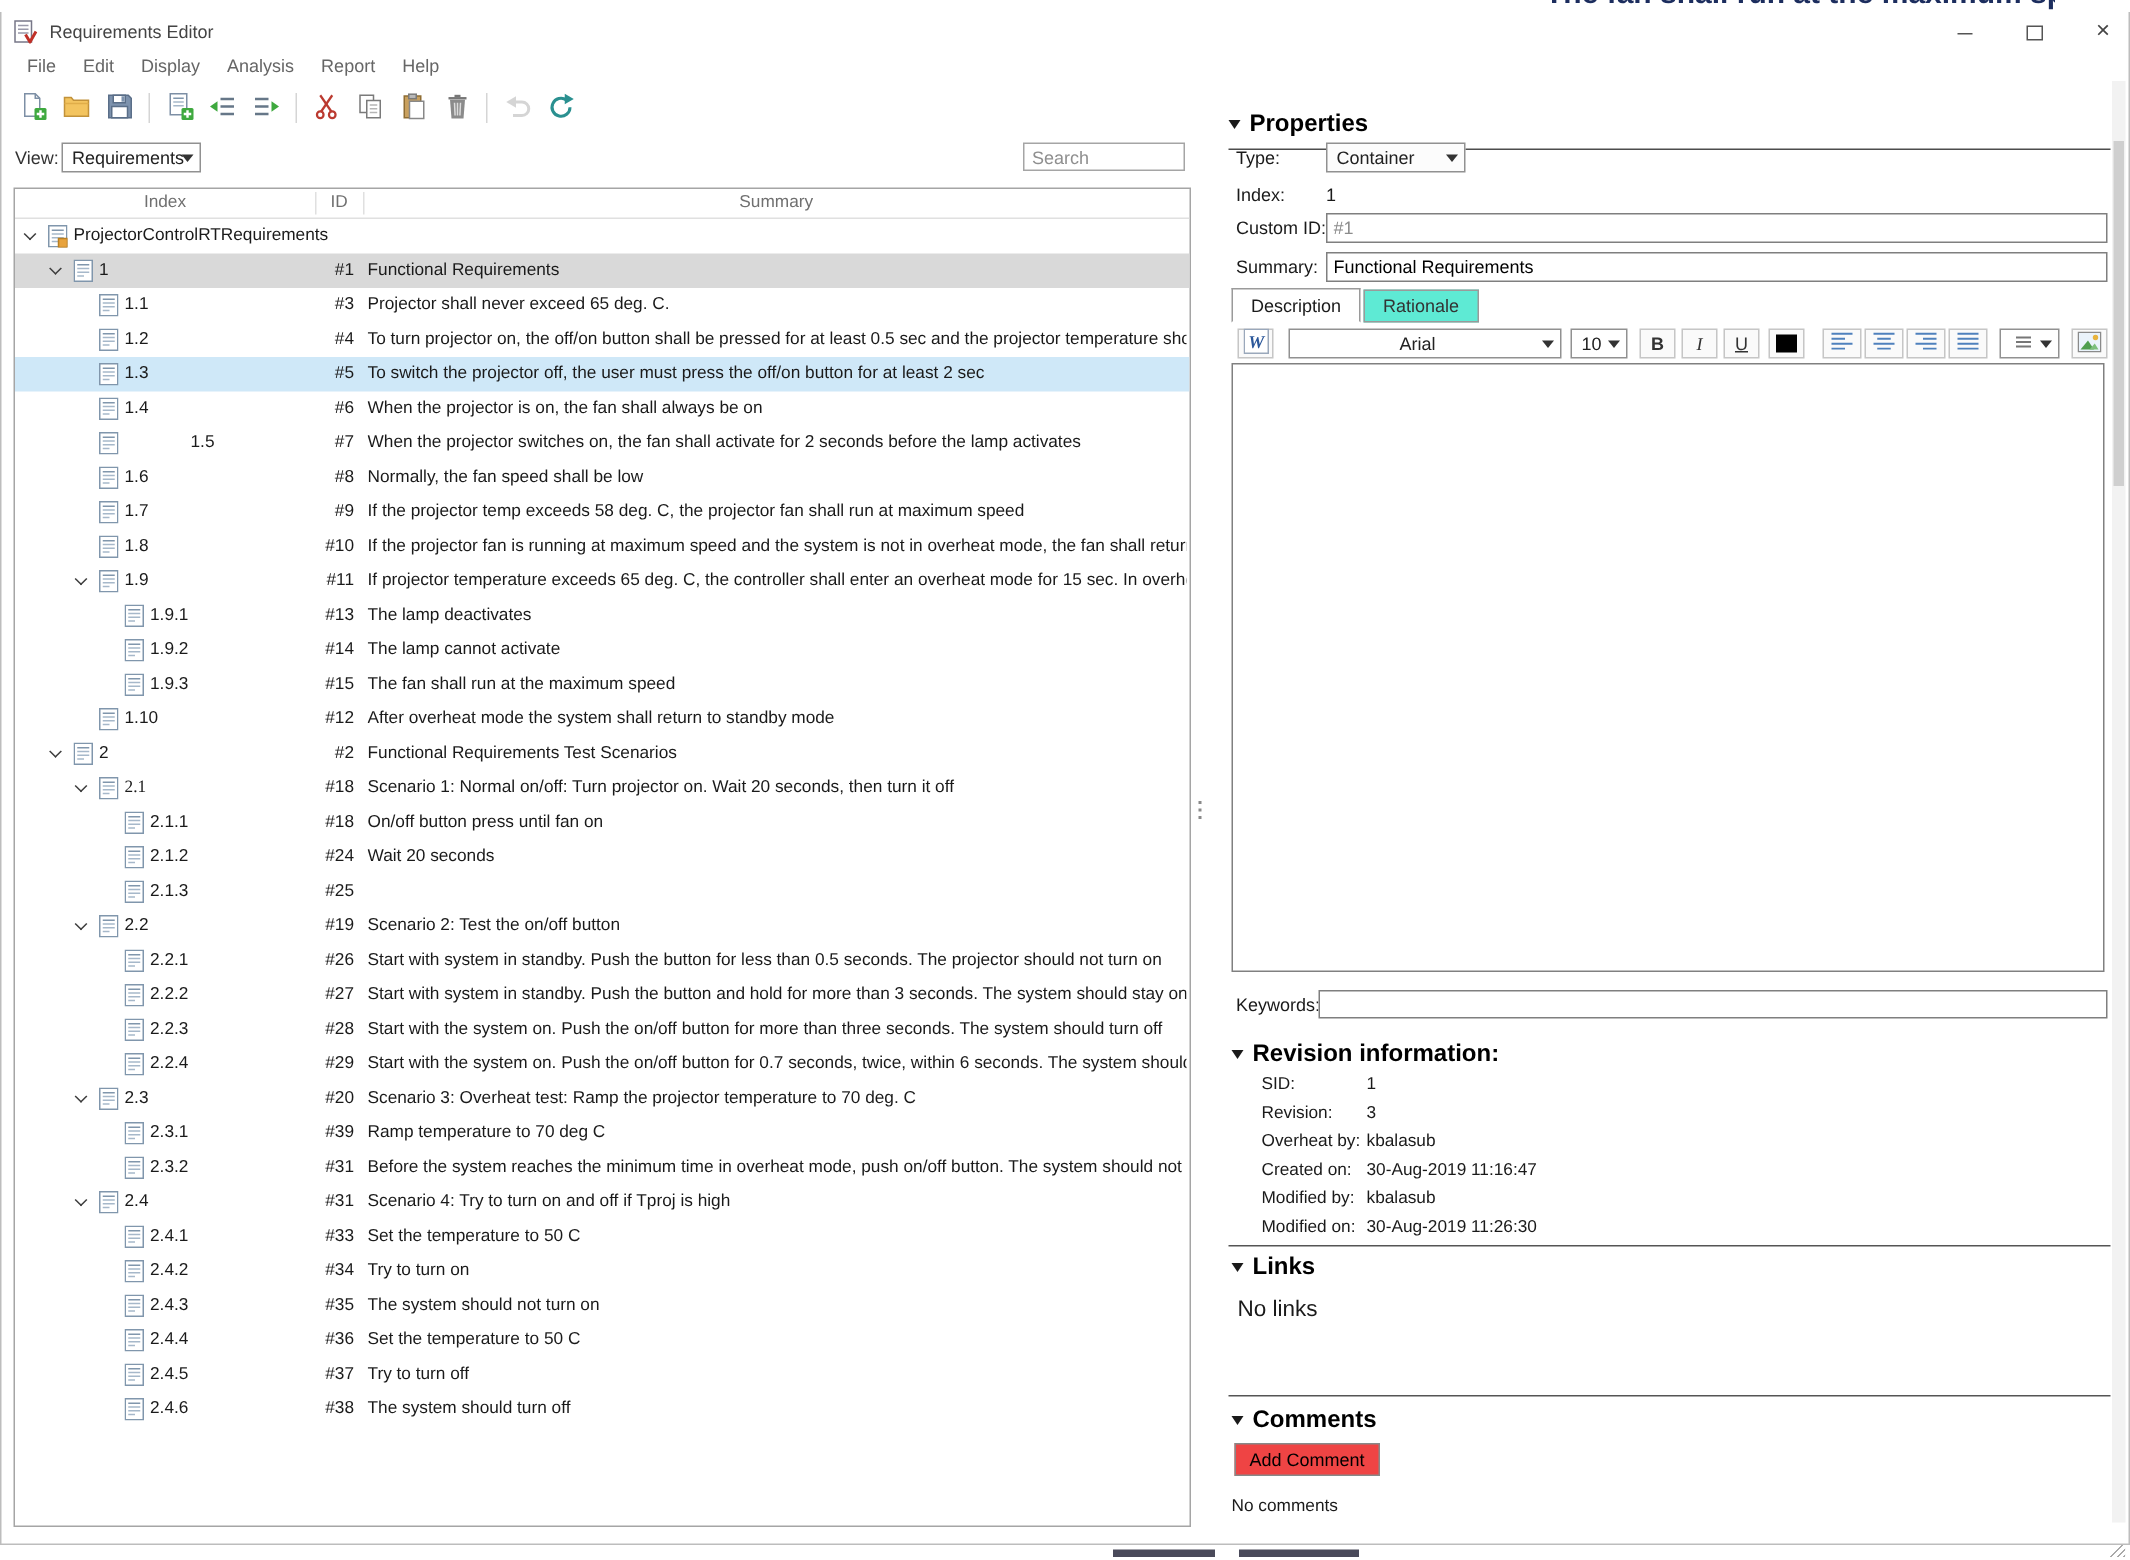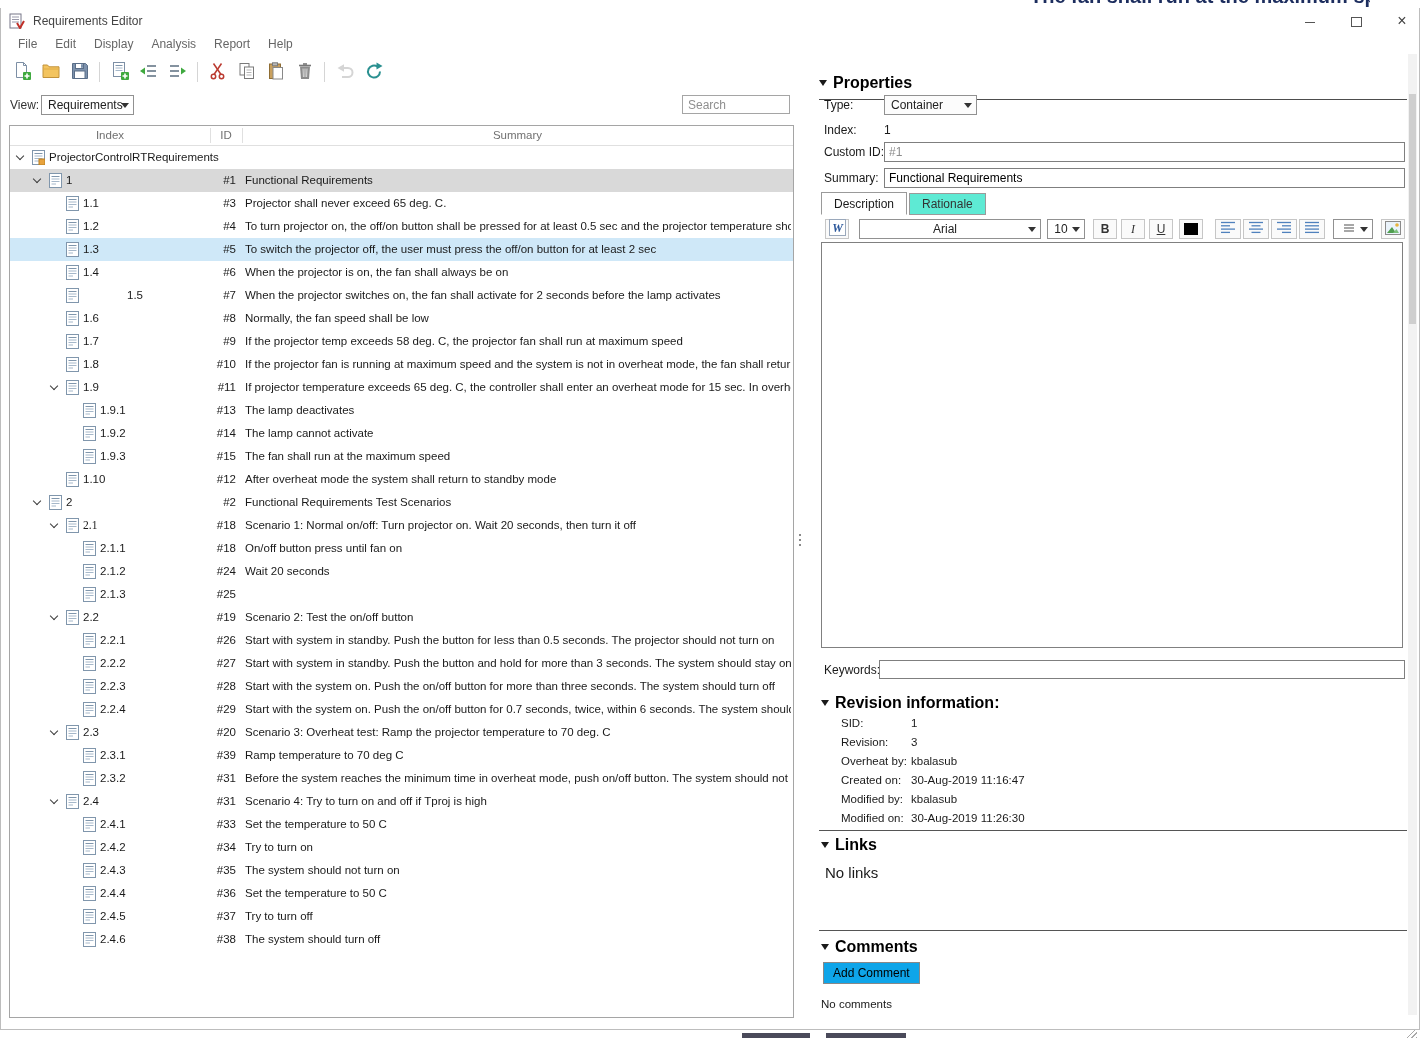--- a/index.html
+++ b/index.html
@@ -103,21 +103,21 @@
   .rev-head{position:absolute;left:2px;top:632px;}
   .rev-rows{position:absolute;left:22px;top:653px;right:0;font-size:11.5px;}
   .rev-row{height:19px;position:relative;}
   .rev-label{position:absolute;left:0;top:2px;}
   .rev-value{position:absolute;left:70px;top:2px;}
   .hline{position:absolute;left:0;right:0;border-top:1px solid #555;}
   .links-head{position:absolute;left:2px;top:774px;}
   .no-links{position:absolute;left:6px;top:802px;font-size:15px;}
   .comments-head{position:absolute;left:2px;top:876px;}
   .add-comment-btn{position:absolute;left:4px;top:900px;height:22px;padding:0 9px;font-size:12px;
-    border:1px solid #888;background:#0ea5e9;font-family:inherit;cursor:pointer;}
+    border:1px solid #888;background:#ef4444;font-family:inherit;cursor:pointer;}
   .no-comments{position:absolute;left:2px;top:936px;font-size:11.5px;}
   
   .v-scroll{position:absolute;right:2px;top:46px;width:9px;bottom:14px;background:#f2f2f2;}
   .v-scroll .thumb{position:absolute;top:40px;left:1px;width:7px;height:230px;background:#cfcfcf;}
 </style>
 </head>
 <body>
 
 <div class="bg-frag-top">
     <span>The fan shall run at the maximum speed</span>

